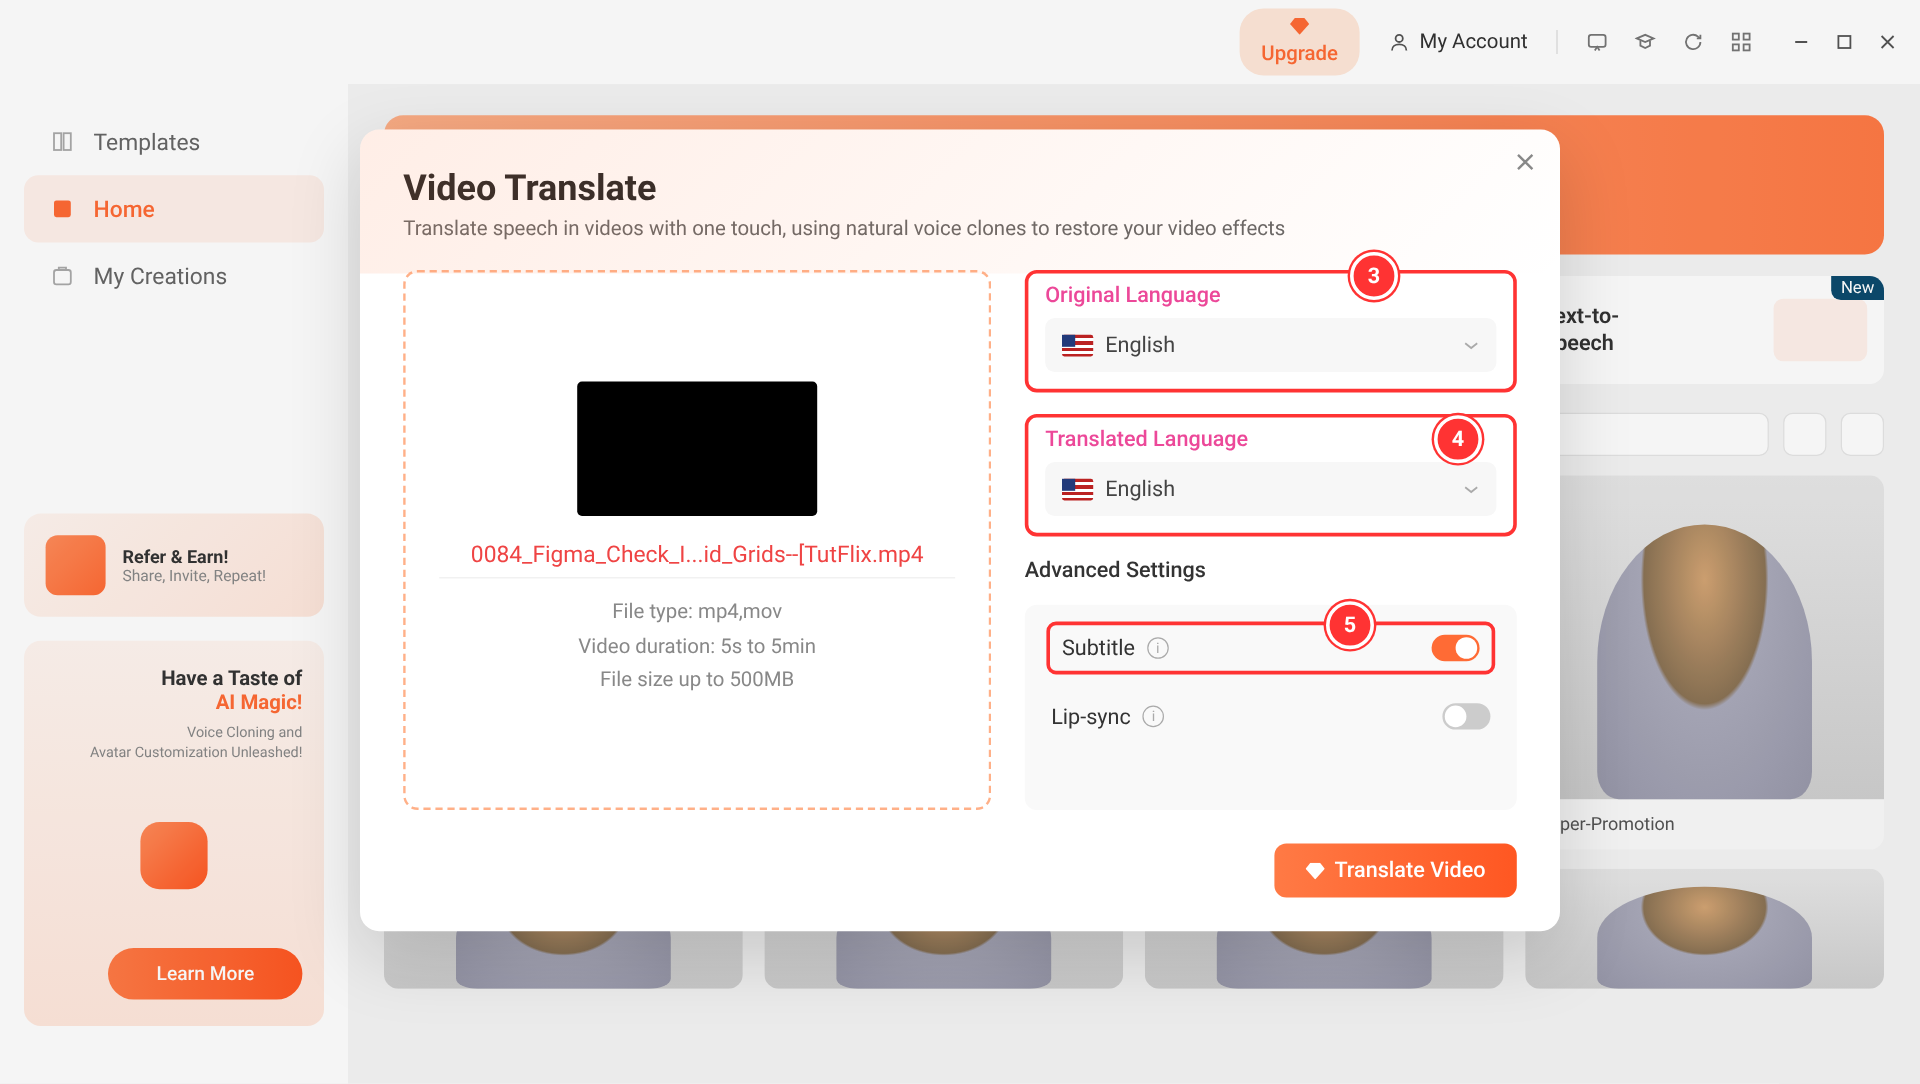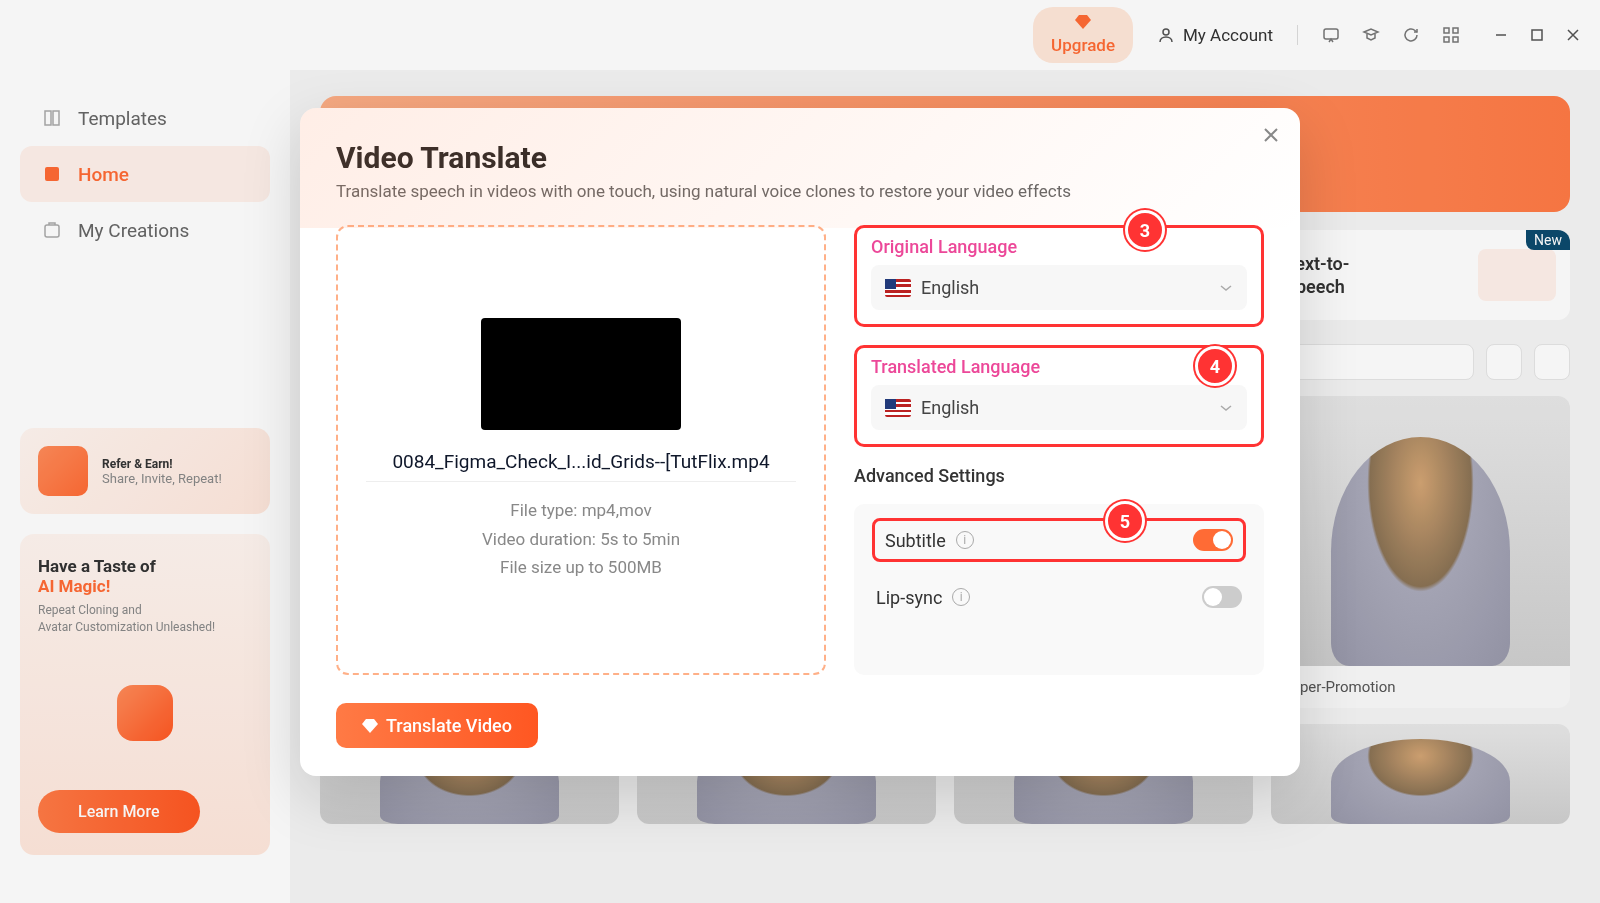--- a/index.html
+++ b/index.html
@@ -22,24 +22,24 @@
 .window-controls { display: flex; gap: 22px; margin-left: 10px; }
 
 
 .sidebar { position: absolute; left: 0; top: 70px; width: 290px; height: calc(100% - 70px); background: #fff; padding: 20px; }
 .nav-item { display: flex; align-items: center; gap: 14px; padding: 16px 20px; border-radius: 12px; font-size: 19px; color: #666; cursor: pointer; }
 .nav-item.active { background: #fff1eb; color: #ff6b35; font-weight: 500; }
 .nav-icon { width: 24px; height: 24px; display: flex; align-items: center; justify-content: center; }
 
 .promo-card { margin-top: 170px; background: linear-gradient(135deg, #fff5f0, #ffe8dc); border-radius: 14px; padding: 18px; display: flex; align-items: center; gap: 14px; }
 .promo-icon { width: 50px; height: 50px; background: linear-gradient(135deg,#ff8c5a,#ff6b35); border-radius: 10px; }
-.promo-text h4 { font-size: 12px; color: #333; }
+.promo-text h4 { font-size: 15px; color: #333; }
 .promo-text p { font-size: 13px; color: #888; }
 
-.ai-magic-card { margin-top: 20px; background: linear-gradient(180deg, #fff5f0, #ffe8dc); border-radius: 14px; padding: 22px 18px; text-align: left; }
+.ai-magic-card { margin-top: 20px; background: linear-gradient(180deg, #fff5f0, #ffe8dc); border-radius: 14px; padding: 22px 18px; text-align: right; }
 .ai-magic-card .title1 { font-size: 17px; font-weight: 700; color: #333; }
 .ai-magic-card .title2 { font-size: 17px; font-weight: 700; color: #ff6b35; }
 .ai-magic-card .sub { font-size: 12px; color: #888; margin-top: 6px; line-height: 1.4; }
 .ai-magic-imagery { height: 130px; margin: 12px 0; position: relative; }
 .ai-star { width: 56px; height: 56px; background: linear-gradient(135deg,#ff8c5a,#ff5722); border-radius: 16px; position: absolute; left: 50%; top: 50%; transform: translate(-50%,-50%); }
 .learn-more-btn { background: linear-gradient(90deg,#ff7a45,#ff5722); color: #fff; padding: 12px 40px; border-radius: 24px; font-size: 16px; font-weight: 500; cursor: pointer; display: inline-block; }
 
 
 .main { position: absolute; left: 290px; top: 70px; right: 0; bottom: 0; padding: 26px 30px; }
 .banner { height: 116px; background: linear-gradient(90deg,#ffb088,#ff7a45); border-radius: 16px; }
@@ -64,21 +64,21 @@
 .modal-backdrop { position: absolute; inset: 0; background: rgba(0,0,0,0.04); }
 .modal { position: absolute; left: 300px; top: 108px; width: 1000px; background: #fff; border-radius: 16px; box-shadow: 0 20px 60px rgba(0,0,0,0.15); padding: 32px 36px 28px; }
 .modal-gradient { position: absolute; top: 0; left: 0; right: 0; height: 120px; background: linear-gradient(135deg, rgba(255,140,90,0.15), rgba(255,255,255,0)); border-radius: 16px 16px 0 0; pointer-events: none; }
 .modal-close { position: absolute; top: 18px; right: 20px; width: 18px; height: 18px; cursor: pointer; color: #888; }
 .modal-title { font-size: 30px; font-weight: 700; color: #222; }
 .modal-subtitle { font-size: 17px; color: #666; margin-top: 6px; }
 
 .modal-body { display: flex; gap: 28px; margin-top: 24px; }
 .upload-box { flex: 0 0 490px; height: 450px; border: 2px dashed #ffb088; border-radius: 12px; display: flex; flex-direction: column; align-items: center; justify-content: center; padding: 20px; }
 .video-thumb { width: 200px; height: 112px; background: #000; border-radius: 4px; }
-.file-name { color: #0f172a; font-size: 19px; margin-top: 20px; border-bottom: 1px solid #eee; padding-bottom: 8px; width: 430px; text-align: center; overflow: hidden; text-overflow: ellipsis; white-space: nowrap; }
+.file-name { color: #ef4444; font-size: 19px; margin-top: 20px; border-bottom: 1px solid #eee; padding-bottom: 8px; width: 430px; text-align: center; overflow: hidden; text-overflow: ellipsis; white-space: nowrap; }
 .file-specs { color: #888; font-size: 17px; margin-top: 14px; text-align: center; line-height: 1.7; }
 
 .settings-col { flex: 1; display: flex; flex-direction: column; gap: 18px; }
 .field-group { border: 3px solid #ff3333; border-radius: 10px; padding: 8px 14px 14px; position: relative; }
 .field-label { font-size: 18px; color: #ec4899; font-weight: 500; }
 .lang-select { margin-top: 8px; background: #f7f7f7; border-radius: 8px; padding: 12px 14px; display: flex; align-items: center; gap: 10px; font-size: 18px; color: #444; cursor: pointer; }
 .flag { width: 26px; height: 18px; background: linear-gradient(#b22 0 15%, #fff 15% 30%, #b22 30% 45%, #fff 45% 60%, #b22 60% 75%, #fff 75% 90%, #b22 90%); position: relative; border-radius: 2px; }
 .flag::before { content: ''; position: absolute; width: 11px; height: 10px; background: #223a7a; top: 0; left: 0; }
 .chevron { margin-left: auto; color: #aaa; }
 
@@ -89,21 +89,21 @@
 .adv-title { font-size: 18px; color: #333; font-weight: 500; }
 .adv-panel { background: #f9f9f9; border-radius: 10px; padding: 14px 18px; display: flex; flex-direction: column; gap: 16px; flex: 1; }
 .adv-row { display: flex; align-items: center; gap: 10px; padding: 8px 4px; font-size: 18px; color: #333; border-radius: 8px; }
 .adv-row.highlighted { border: 3px solid #ff3333; padding: 8px 10px; position: relative; }
 .info-icon { width: 18px; height: 18px; border: 1.5px solid #aaa; border-radius: 50%; color: #aaa; font-size: 12px; display: flex; align-items: center; justify-content: center; }
 .toggle { margin-left: auto; width: 40px; height: 22px; background: #ccc; border-radius: 11px; position: relative; cursor: pointer; }
 .toggle.on { background: #ff6b35; }
 .toggle::after { content: ''; position: absolute; width: 18px; height: 18px; background: #fff; border-radius: 50%; top: 2px; left: 2px; transition: left .2s; }
 .toggle.on::after { left: 20px; }
 
-.modal-footer { display: flex; margin-top: 28px; }
+.modal-footer { display: flex; justify-content: flex-end; margin-top: 28px; }
 .translate-btn { background: linear-gradient(90deg,#ff7a45,#ff5722); color: #fff; padding: 12px 26px; border-radius: 10px; font-size: 18px; font-weight: 500; display: flex; align-items: center; gap: 8px; cursor: pointer; }
 
 svg { display: block; }
 </style>
 </head>
 <body>
 
 <div class="header">
   <div class="header-right">
     <div class="upgrade-btn">
@@ -204,21 +204,21 @@
     <div class="promo-icon"></div>
     <div class="promo-text">
       <h4>Refer &amp; Earn!</h4>
       <p>Share, Invite, Repeat!</p>
     </div>
   </div>
 
   <div class="ai-magic-card">
     <div class="title1">Have a Taste of</div>
     <div class="title2">AI Magic!</div>
-    <div class="sub" style="white-space:pre-line">Repeat Cloning and
+    <div class="sub" style="white-space:pre-line">Voice Cloning and
 Avatar Customization Unleashed!</div>
     <div class="ai-magic-imagery">
         <div class="ai-star"></div>
       </div>
     <div class="learn-more-btn">Learn More</div>
   </div>
 </div>
 
 <div class="main">
   <div class="banner"></div>

